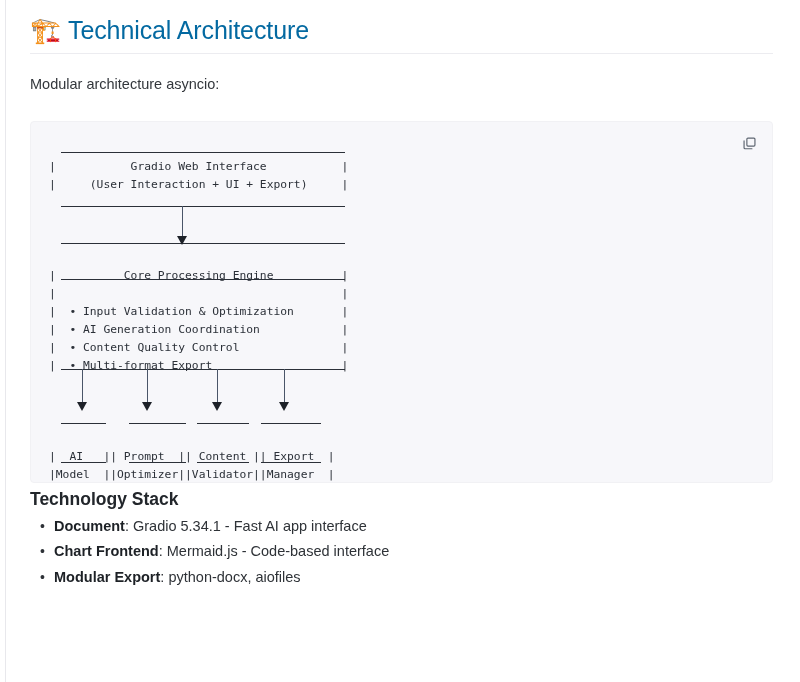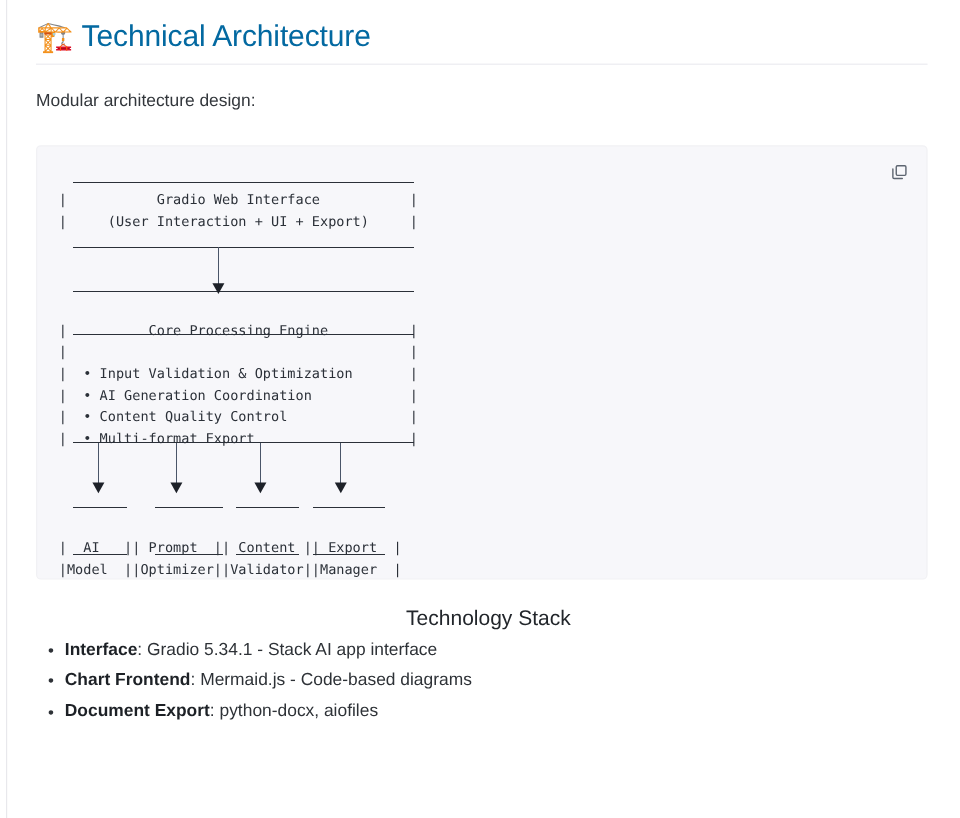--- a/index.html
+++ b/index.html
@@ -116,25 +116,24 @@
     position: absolute;
     left: 18px;
     top: 18px;
     z-index: 1;
     pointer-events: none;
   }
 
   
   .section-title {
     font-size: 17.5px;
-    font-weight: normal;
+    font-weight: bold;
     color: #22262b;
-    margin-top: 22px;
+    margin-top: 6px;
     margin-bottom: 4px;
-    text-align: center;
   }
   ul.stack {
     margin: 0;
     padding-left: 24px;
     list-style: none;
   }
   ul.stack li {
     font-size: 14.5px;
     color: #2e3237;
     line-height: 25.4px;
@@ -156,21 +155,21 @@
 <div class="panel-edge"></div>
 
 <div class="page">
 
   <div class="header-row">
     <span class="header-emoji">🏗️</span>
     <span class="header-title">Technical Architecture</span>
   </div>
   <div class="header-divider"></div>
 
-  <div class="intro">Modular architecture design:</div>
+  <div class="intro">Modular architecture asyncio:</div>
 
   <div class="codeblock">
 
     <div class="copy-btn">
       <svg width="15" height="15" viewBox="0 0 16 16" fill="none">
         <rect x="5.2" y="2.2" width="8.6" height="8.6" rx="1.1" stroke="#5d6570" stroke-width="1.25" fill="#f7f7fa"></rect>
         <path d="M10.6 13.6H3.3a1.1 1.1 0 0 1-1.1-1.1V5.2" stroke="#5d6570" stroke-width="1.25" fill="none" stroke-linecap="round"></path>
       </svg>
     </div>
 
@@ -231,23 +230,23 @@
 
 |  AI   || Prompt  || Content || Export  |
 |Model  ||Optimizer||Validator||Manager  |</pre>
     </div>
   </div>
 
   <div class="section-title">Technology Stack</div>
 
   <ul class="stack">
     <li>
-      <span class="lbl">Interface</span><span>: </span><span>Gradio 5.34.1 - Stack AI app interface</span>
+      <span class="lbl">Document</span><span>: </span><span>Gradio 5.34.1 - Fast AI app interface</span>
     </li>
     <li>
-      <span class="lbl">Chart Frontend</span><span>: </span><span>Mermaid.js - Code-based diagrams</span>
+      <span class="lbl">Chart Frontend</span><span>: </span><span>Mermaid.js - Code-based interface</span>
     </li>
     <li>
-      <span class="lbl">Document Export</span><span>: </span><span>python-docx, aiofiles</span>
+      <span class="lbl">Modular Export</span><span>: </span><span>python-docx, aiofiles</span>
     </li>
   </ul>
 
 </div>
 
 </body></html>

